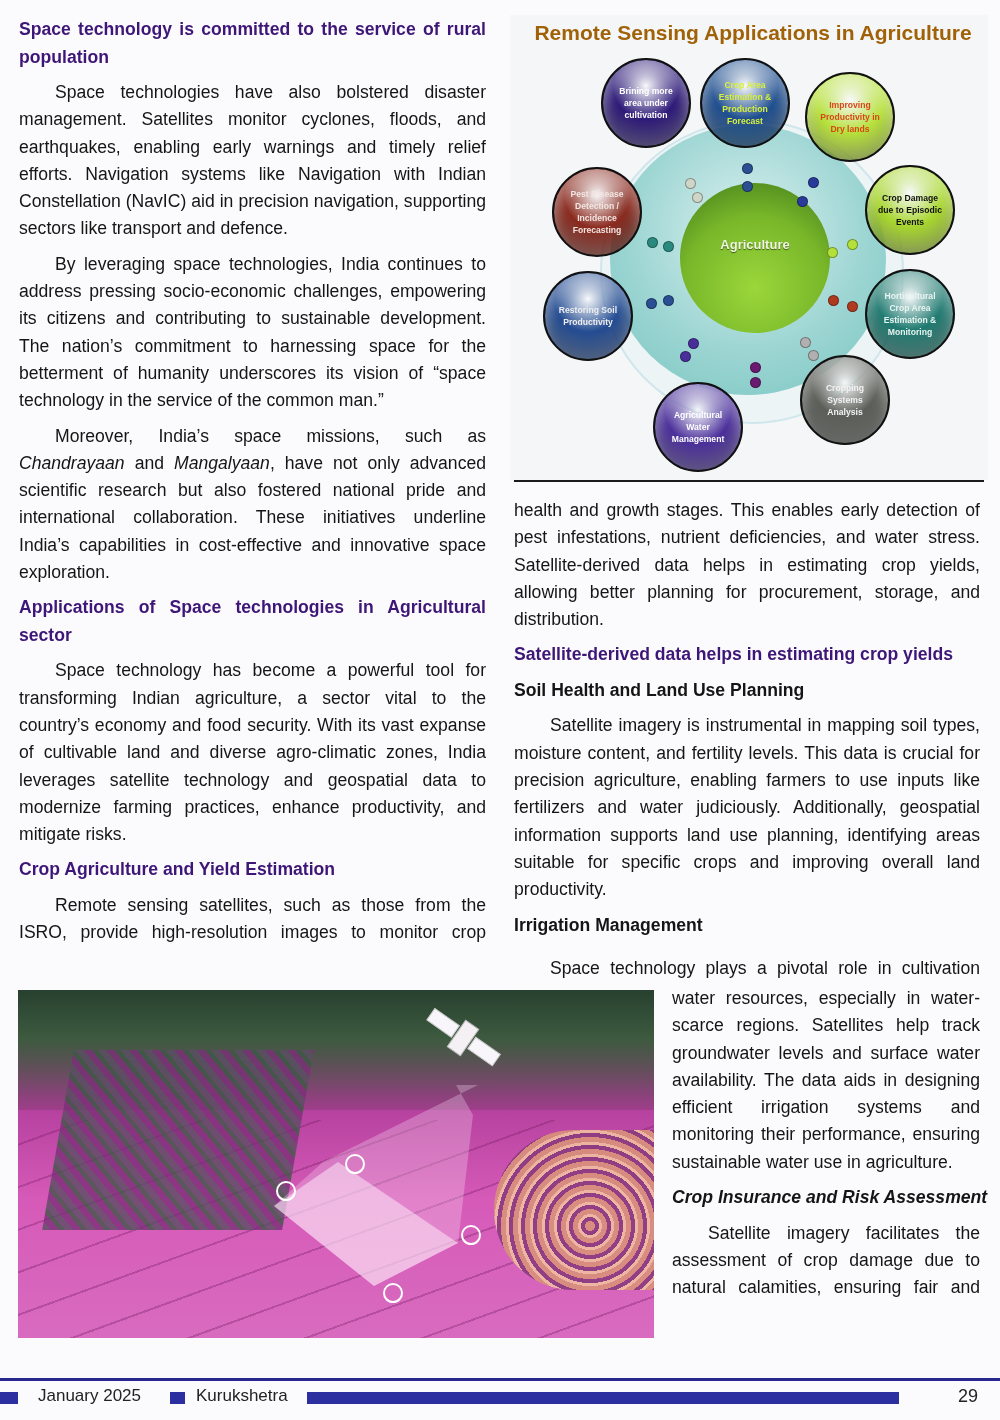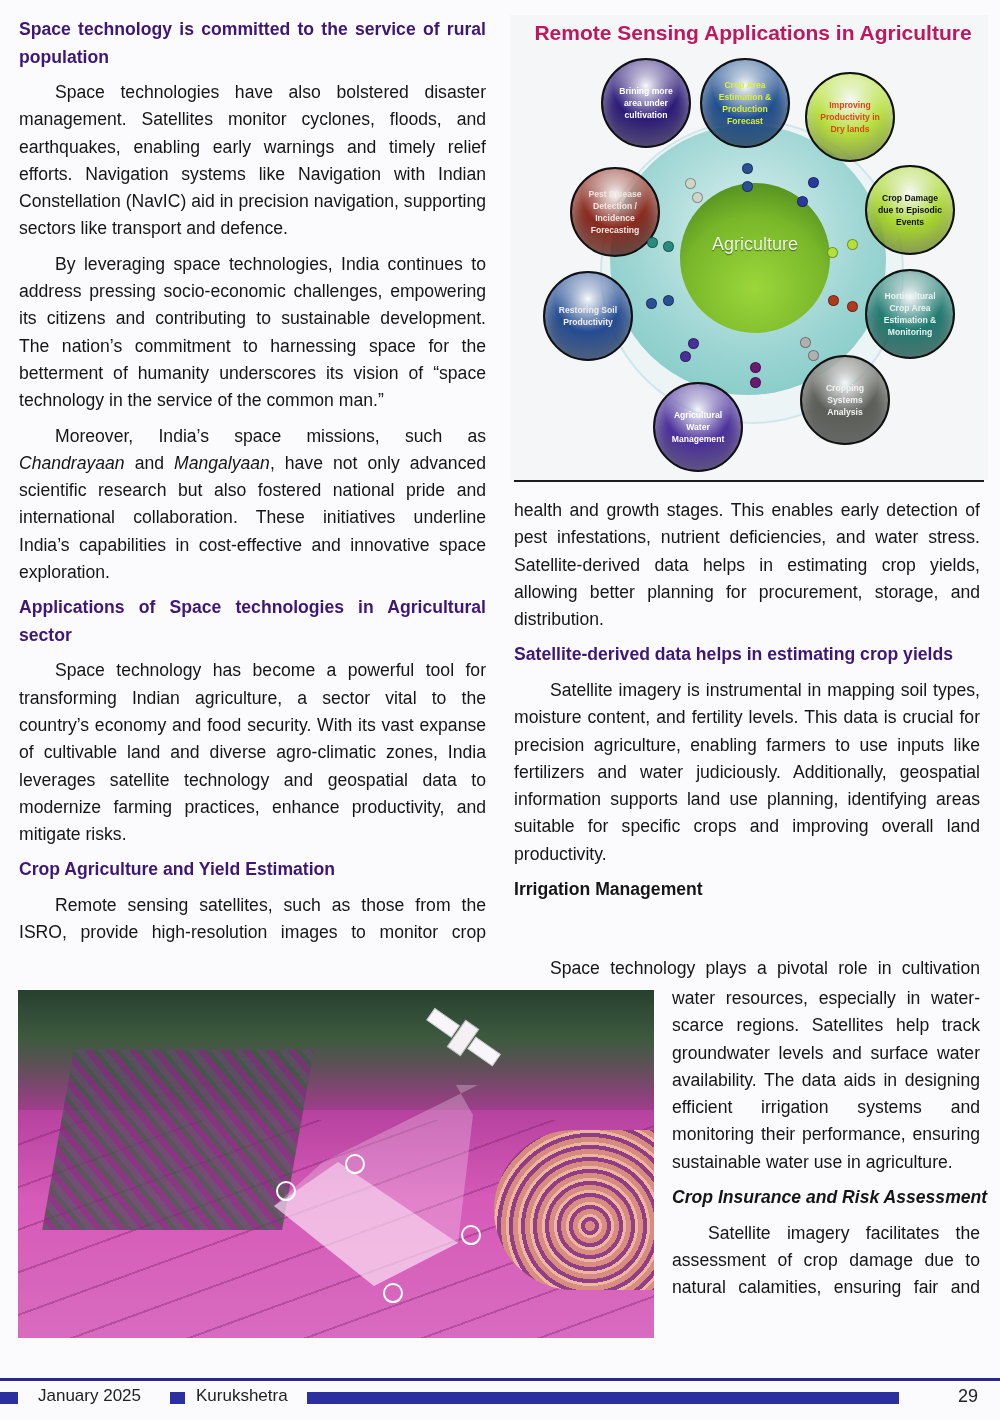--- a/index.html
+++ b/index.html
@@ -30,41 +30,41 @@
   p.cont { text-indent:0; }
   .ital { font-style:italic; }
 
   
   .figure {
     position:absolute; left:510px; top:15px; width:478px; height:465px;
     background:#f4f6f8;
   }
   .fig-title {
     position:absolute; left:8px; right:0; top:6px; text-align:center;
-    font-weight:bold; font-size:21px; color:#be185d;
+    font-weight:bold; font-size:21px; color:#a16207;
   }
   .fig-rule {
     position:absolute; left:514px; top:480px; width:470px; height:2px; background:#1b1b1b;
   }
   .halo {
     position:absolute; left:100px; top:110px; width:276px; height:270px; border-radius:50%;
     background:radial-gradient(circle at 50% 40%, #d9f0ef 0%, #8fd0cd 55%, #62bcb7 100%);
     opacity:.85;
   }
   .halo-outer {
     position:absolute; left:90px; top:105px; width:300px; height:300px; border-radius:50%;
     border:2px solid #cfe6ec; background:rgba(220,240,242,.35);
   }
   .center-ball {
     position:absolute; left:170px; top:168px; width:150px; height:150px; border-radius:50%;
     background:radial-gradient(circle at 50% 70%, #9bd63a 0%, #79b72a 55%, #3f7a1a 100%);
     display:flex; align-items:center; justify-content:center;
   }
   .center-ball span {
-    color:#eef6e0; font-weight:normal; font-size:18px; margin-top:-28px;
+    color:#eef6e0; font-weight:bold; font-size:13px; margin-top:-28px;
     text-shadow:0 1px 1px #3b5a13;
   }
   .ball {
     position:absolute; width:90px; height:90px; border-radius:50%;
     border:2px solid #111; box-sizing:border-box;
     display:flex; align-items:center; justify-content:center; text-align:center;
     font-size:8.6px; font-weight:bold; line-height:12px; padding:0 8px;
     box-shadow:inset 0 14px 14px rgba(255,255,255,.35);
   }
   .dot { position:absolute; width:9px; height:9px; border-radius:50%; border:1px solid rgba(0,0,0,.35); }
@@ -128,21 +128,21 @@
   </div>
   <div id="balls">
       <div class="ball" style="left: 91px; top: 43px; background: radial-gradient(circle at 50% 30%, rgba(255, 255, 255, 0.35) 0%, rgb(45, 26, 120) 45%, rgba(0, 0, 0, 0.55) 110%); color: rgb(255, 255, 255);">Brining more area under cultivation</div>
       <div class="ball" style="left: 190px; top: 43px; background: radial-gradient(circle at 50% 30%, rgba(255, 255, 255, 0.35) 0%, rgb(31, 79, 143) 45%, rgba(0, 0, 0, 0.55) 110%); color: rgb(216, 240, 58);">Crop Area Estimation &amp; Production Forecast</div>
       <div class="ball" style="left: 295px; top: 57px; background: radial-gradient(circle at 50% 30%, rgba(255, 255, 255, 0.35) 0%, rgb(182, 224, 58) 45%, rgba(0, 0, 0, 0.55) 110%); color: rgb(216, 70, 26);">Improving Productivity in Dry lands</div>
       <div class="ball" style="left: 355px; top: 150px; background: radial-gradient(circle at 50% 30%, rgba(255, 255, 255, 0.35) 0%, rgb(168, 214, 46) 45%, rgba(0, 0, 0, 0.55) 110%); color: rgb(17, 17, 17);">Crop Damage due to Episodic Events</div>
       <div class="ball" style="left: 355px; top: 254px; background: radial-gradient(circle at 50% 30%, rgba(255, 255, 255, 0.35) 0%, rgb(31, 122, 112) 45%, rgba(0, 0, 0, 0.55) 110%); color: rgb(232, 244, 242);">Horticultural Crop Area Estimation &amp; Monitoring</div>
       <div class="ball" style="left: 290px; top: 340px; background: radial-gradient(circle at 50% 30%, rgba(255, 255, 255, 0.35) 0%, rgb(92, 94, 88) 45%, rgba(0, 0, 0, 0.55) 110%); color: rgb(242, 242, 242);">Cropping Systems Analysis</div>
       <div class="ball" style="left: 143px; top: 367px; background: radial-gradient(circle at 50% 30%, rgba(255, 255, 255, 0.35) 0%, rgb(74, 47, 154) 45%, rgba(0, 0, 0, 0.55) 110%); color: rgb(255, 255, 255);">Agricultural Water Management</div>
       <div class="ball" style="left: 33px; top: 256px; background: radial-gradient(circle at 50% 30%, rgba(255, 255, 255, 0.35) 0%, rgb(36, 76, 146) 45%, rgba(0, 0, 0, 0.55) 110%); color: rgb(238, 238, 238);">Restoring Soil Productivity</div>
-      <div class="ball" style="left: 60px; top: 152px; background: radial-gradient(circle at 50% 30%, rgba(255, 255, 255, 0.35) 0%, rgb(138, 42, 30) 45%, rgba(0, 0, 0, 0.55) 110%); color: rgb(242, 230, 226);">Pest Disease Detection / Incidence Forecasting</div>
+      <div class="ball" style="left: 42px; top: 152px; background: radial-gradient(circle at 50% 30%, rgba(255, 255, 255, 0.35) 0%, rgb(138, 42, 30) 45%, rgba(0, 0, 0, 0.55) 110%); color: rgb(242, 230, 226);">Pest Disease Detection / Incidence Forecasting</div>
     </div>
   <div id="dots">
       <div class="dot" style="left: 175px; top: 163px; background: rgb(207, 214, 200);"></div>
       <div class="dot" style="left: 182px; top: 177px; background: rgb(207, 214, 200);"></div>
       <div class="dot" style="left: 232px; top: 148px; background: rgb(42, 79, 146);"></div>
       <div class="dot" style="left: 232px; top: 166px; background: rgb(42, 79, 146);"></div>
       <div class="dot" style="left: 298px; top: 162px; background: rgb(42, 58, 154);"></div>
       <div class="dot" style="left: 287px; top: 181px; background: rgb(42, 58, 154);"></div>
       <div class="dot" style="left: 137px; top: 222px; background: rgb(42, 138, 127);"></div>
       <div class="dot" style="left: 153px; top: 226px; background: rgb(42, 138, 127);"></div>
@@ -158,20 +158,21 @@
       <div class="dot" style="left: 178px; top: 323px; background: rgb(74, 47, 154);"></div>
       <div class="dot" style="left: 136px; top: 283px; background: rgb(42, 79, 146);"></div>
       <div class="dot" style="left: 153px; top: 280px; background: rgb(42, 79, 146);"></div>
     </div>
 </div>
 <div class="fig-rule"></div>
 
 <div class="col col-right-top">
   <p class="body cont">health and growth stages. This enables early detection of pest infestations, nutrient deficiencies, and water stress. Satellite-derived data helps in estimating crop yields, allowing better planning for procurement, storage, and distribution.</p>
   <div class="heading nojust" style="margin-top:7px;">Satellite-derived data helps in estimating crop yields</div>
+  <div class="subhead">Soil Health and Land Use Planning</div>
   <p class="body indent">Satellite imagery is instrumental in mapping soil types, moisture content, and fertility levels. This data is crucial for precision agriculture, enabling farmers to use inputs like fertilizers and water judiciously. Additionally, geospatial information supports land use planning, identifying areas suitable for specific crops and improving overall land productivity.</p>
   <div class="subhead">Irrigation Management</div>
 </div>
 <div class="irrig-lead">
   <p class="body indent" style="text-align-last:justify;">Space technology plays a pivotal role in cultivation</p>
 </div>
 
 <div class="col col-right-bottom">
   <p class="body cont">water resources, especially in water-scarce regions. Satellites help track groundwater levels and surface water availability. The data aids in designing efficient irrigation systems and monitoring their performance, ensuring sustainable water use in agriculture.</p>
   <div class="subhead" style="white-space:nowrap;font-style:italic;">Crop Insurance and Risk Assessment</div>

